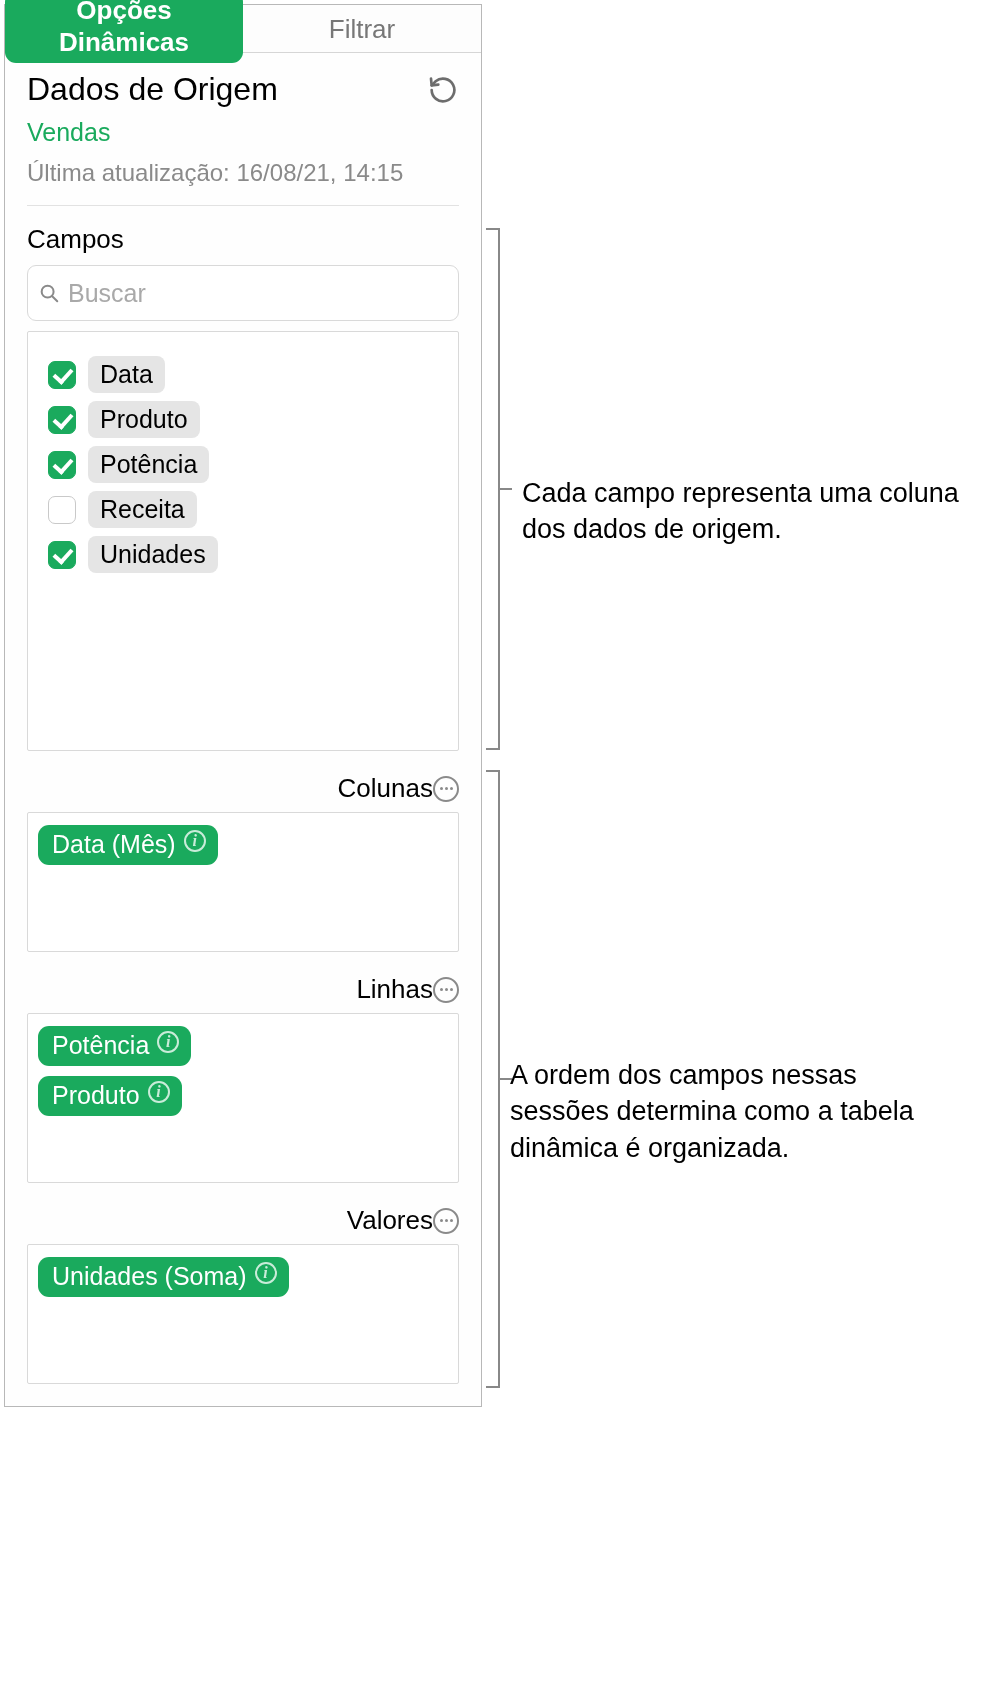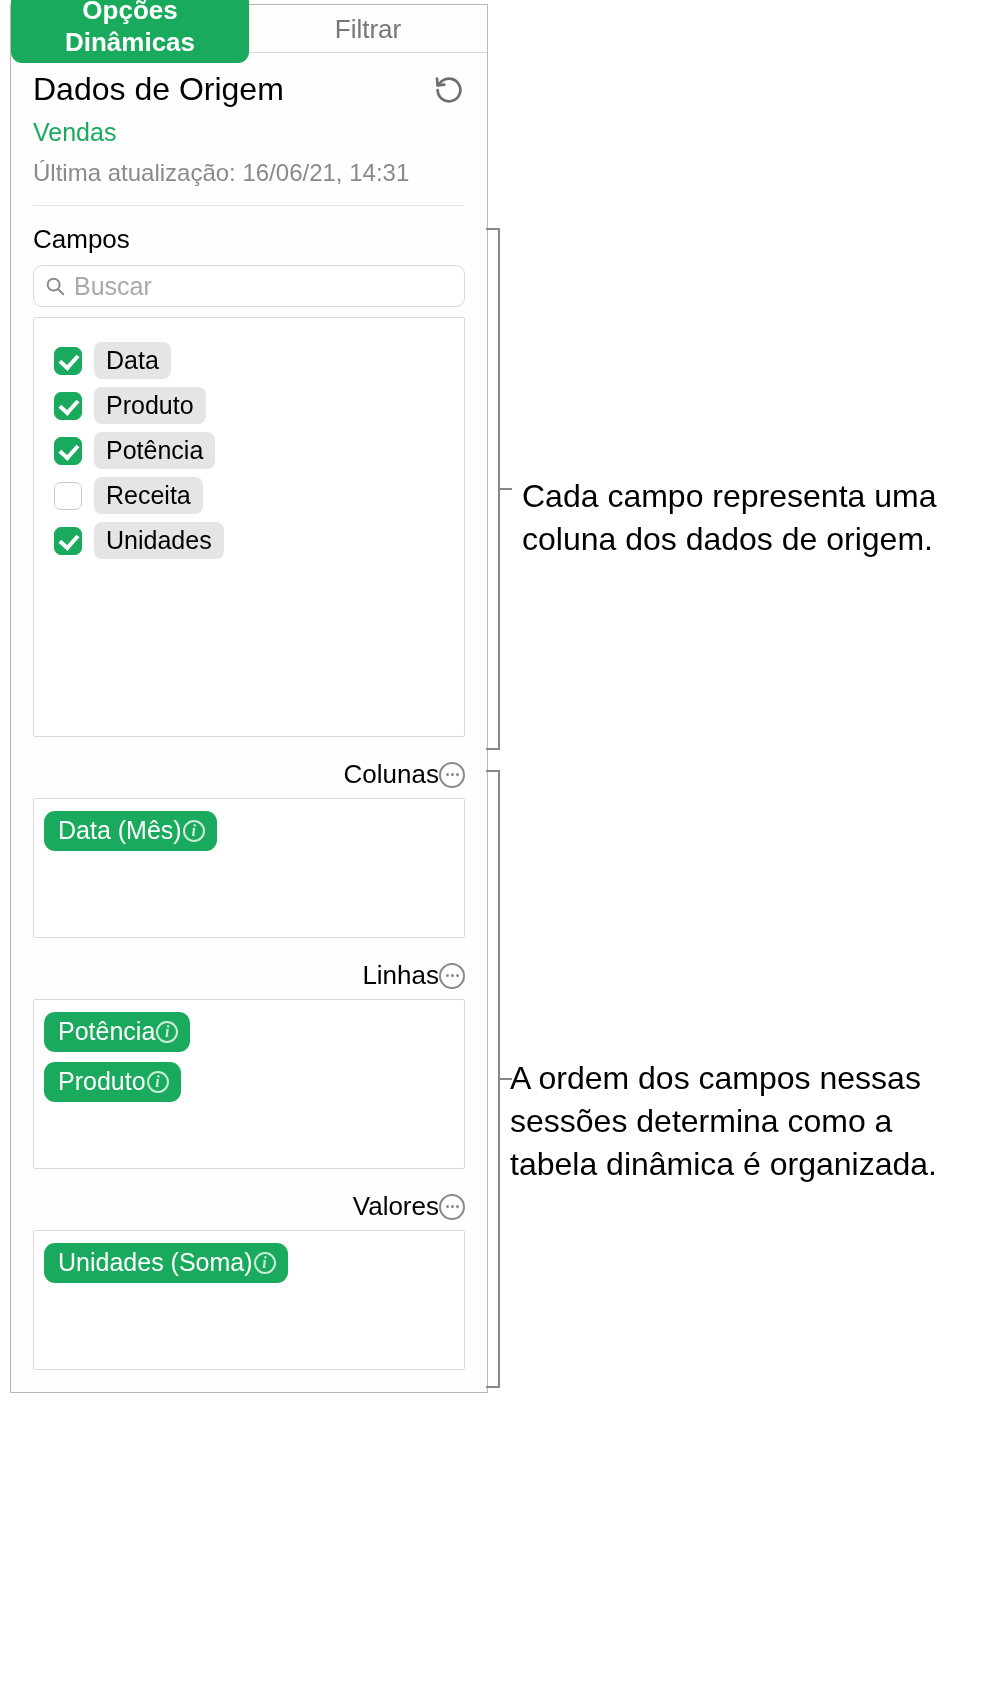--- a/index.html
+++ b/index.html
@@ -7,21 +7,21 @@
       font-family: -apple-system, BlinkMacSystemFont, "Helvetica Neue", Helvetica, Arial, sans-serif;
       background: #ffffff;
       width: 1003px;
       height: 1689px;
       position: relative;
       font-size: 26px;
       color: #000;
     }
     .panel {
       position: absolute;
-      left: 10px;
+      left: 4px;
       top: 4px;
       width: 478px;
       border: 1px solid #b8b8b8;
       background: #fefefe;
     }
     .tabs {
       display: flex;
       align-items: center;
       height: 48px;
       border-bottom: 1px solid #d6d6d6;
@@ -60,21 +60,21 @@
     .src-updated { color: #8a8a8a; font-size: 24px; margin-top: 12px; }
     .divider { height: 1px; background: #e2e2e2; margin: 18px 0; }
 
     .section-title { font-size: 26px; color: #000; margin-bottom: 10px; }
 
     .search-wrap {
       display: flex; align-items: center; gap: 8px;
       border: 1px solid #d9d9d9;
       background: #fff;
       border-radius: 9px;
-      height: 42px;
+      height: 56px;
       padding: 0 10px;
       margin-bottom: 10px;
     }
     .search-wrap svg { width: 22px; height: 22px; color: #8a8a8a; }
     .search-input {
       border: none; outline: none; flex: 1;
       font-size: 25px; color: #333;
     }
     .search-input::placeholder { color: #a9a9a9; }
 
@@ -137,42 +137,42 @@
       background: #fff;
       border-radius: 2px;
       padding: 10px;
       min-height: 120px;
     }
     .zone-box.colunas { min-height: 140px; }
     .zone-box.linhas { min-height: 170px; }
     .zone-box.valores { min-height: 140px; }
 
     .pill {
-      display: inline-flex; align-items: center; gap: 1px;
+      display: inline-flex; align-items: flex-start; gap: 8px;
       background: #1aaa5d; color: #fff;
       font-size: 25px; font-weight: 500;
       border-radius: 11px;
       padding: 5px 12px 6px 14px;
       margin: 2px 0;
       cursor: grab;
     }
     .pill .info {
       width: 22px; height: 22px;
       border: 2px solid #c9ecd9;
       border-radius: 50%;
       display: flex; align-items: center; justify-content: center;
       font-family: Georgia, serif;
       font-style: italic;
       font-size: 16px;
       font-weight: 700;
       color: #c9ecd9;
     }
 
     
-    .callout { position: absolute; font-size: 32px; color: #000; line-height: 1.35; }
+    .callout { position: absolute; font-size: 27px; color: #000; line-height: 1.35; }
     .callout1 { left: 522px; top: 475px; width: 450px; }
     .callout2 { left: 510px; top: 1057px; width: 450px; }
     .bracket { position: absolute; border: 2px solid #888; border-left: none; }
     .bracket .tick { position: absolute; right: -14px; top: 50%; width: 14px; height: 2px; background: #888; transform: translateY(-1px); }
     .bracket1 { left: 486px; top: 228px; width: 14px; height: 522px; }
     .bracket2 { left: 486px; top: 770px; width: 14px; height: 618px; }
   </style>
 </head>
 <body>
 
@@ -192,21 +192,21 @@
     <div class="src-header">
       <div class="src-title">Dados de Origem</div>
       <div class="refresh-btn">
         <svg viewBox="0 0 24 24" fill="none" stroke="currentColor" stroke-width="2">
           <path d="M3.5 12a8.5 8.5 0 1 0 3-6.5L3.5 8.5" stroke-linecap="round"></path>
           <path d="M3 3.5 L3.5 8.5 L8.5 8" stroke-linecap="round" stroke-linejoin="round"></path>
         </svg>
       </div>
     </div>
     <div class="src-name">Vendas</div>
-    <div class="src-updated">Última atualização: 16/06/21, 14:31</div>
+    <div class="src-updated">Última atualização: 16/08/21, 14:15</div>
 
     <div class="divider"></div>
 
     <div class="section-title">Campos</div>
 
     <div class="search-wrap">
       <svg viewBox="0 0 24 24" fill="none" stroke="currentColor" stroke-width="2.2">
         <circle cx="10.5" cy="10.5" r="6.5"></circle>
         <line x1="15.5" y1="15.5" x2="21" y2="21" stroke-linecap="round"></line>
       </svg>

